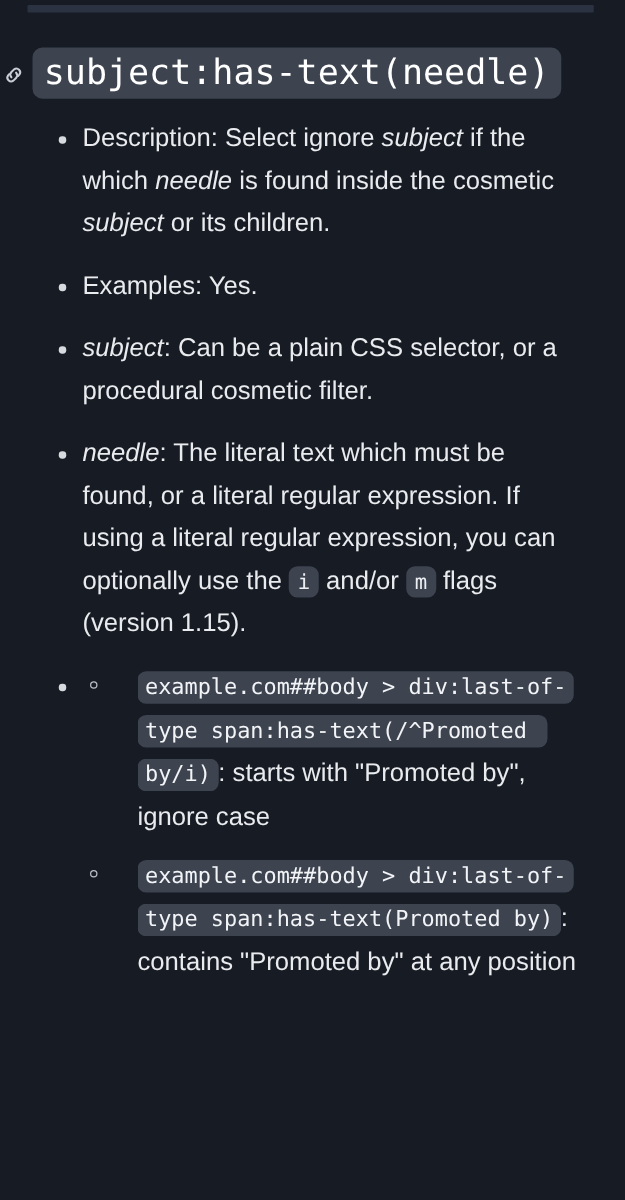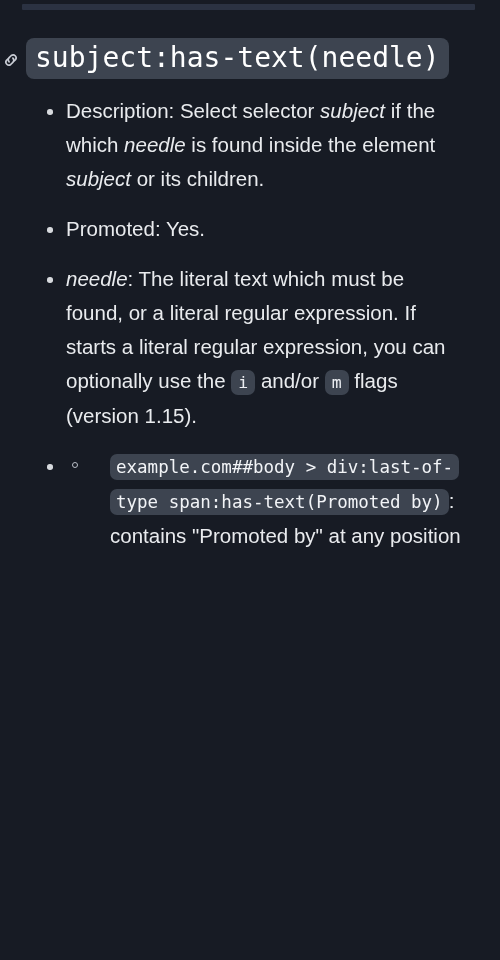--- a/index.html
+++ b/index.html
@@ -177,34 +177,40 @@
         <path d="M14.5 9.5 A4 4 0 0 1 14.5 15.1 L11.6 18 A4 4 0 0 1 6 12.4 L7.4 11"></path>
       </svg>
     </span>
     <span class="heading-code">subject:has-text(needle)</span>
   </div>
 
   <div class="content">
     <ul class="lvl1">
 
       <li>
-        <span>Description: Select selector </span><em>subject</em><span> if the which </span><em>needle</em><span> is found inside the element </span><em>subject</em><span> or its children.</span>
-      </li>
-
-      <li>
-        <span>Promoted: Yes.</span>
-      </li>
-
-
-      <li>
-        <em>needle</em><span>: The literal text which must be found, or a literal regular expression. If starts a literal regular expression, you can optionally use the </span><code class="flag">i</code><span> and/or </span><code class="flag">m</code><span> flags (version 1.15).</span>
+        <span>Description: Select ignore </span><em>subject</em><span> if the which </span><em>needle</em><span> is found inside the cosmetic </span><em>subject</em><span> or its children.</span>
+      </li>
+
+      <li>
+        <span>Examples: Yes.</span>
+      </li>
+
+      <li>
+        <em>subject</em><span>: Can be a plain CSS selector, or a procedural cosmetic filter.</span>
+      </li>
+
+      <li>
+        <em>needle</em><span>: The literal text which must be found, or a literal regular expression. If using a literal regular expression, you can optionally use the </span><code class="flag">i</code><span> and/or </span><code class="flag">m</code><span> flags (version 1.15).</span>
       </li>
 
       <li>
         <ul class="lvl2">
+          <li class="example-line">
+            <code>example.com##body &gt; div:last-of-type span:has-text(/^Promoted by/i)</code><span>: starts with "Promoted by", ignore case</span>
+          </li>
           <li class="example-line">
             <code>example.com##body &gt; div:last-of-type span:has-text(Promoted by)</code><span>: contains "Promoted by" at any position</span>
           </li>
         </ul>
       </li>
 
     </ul>
   </div>
 </div>
 

